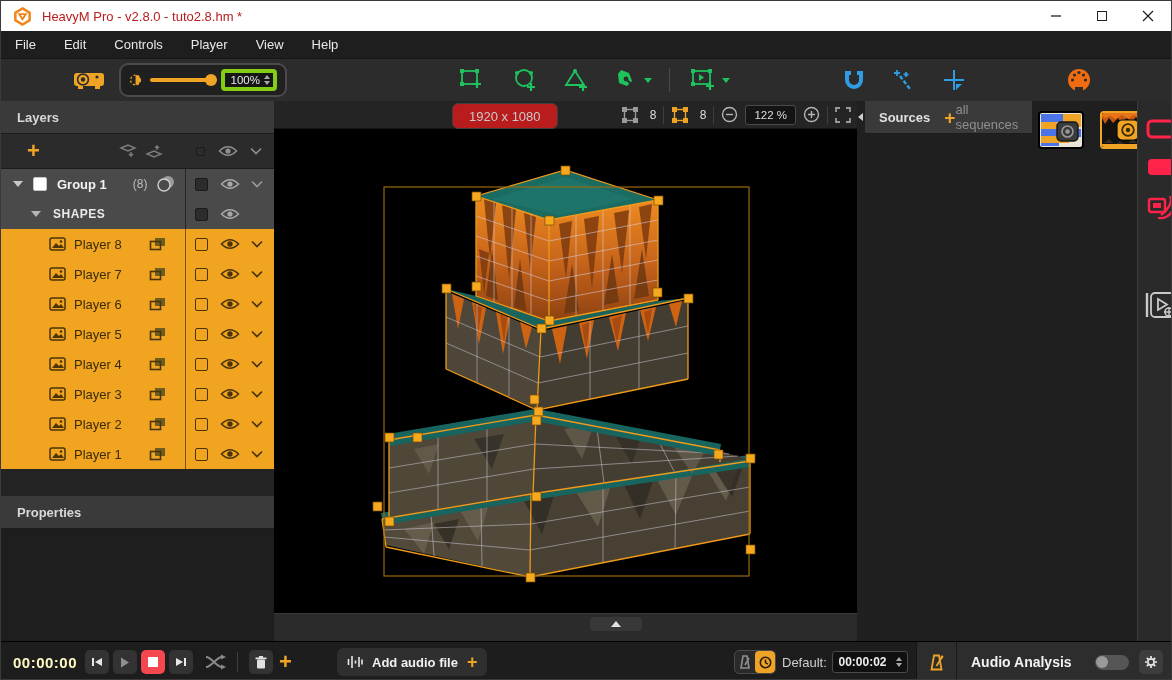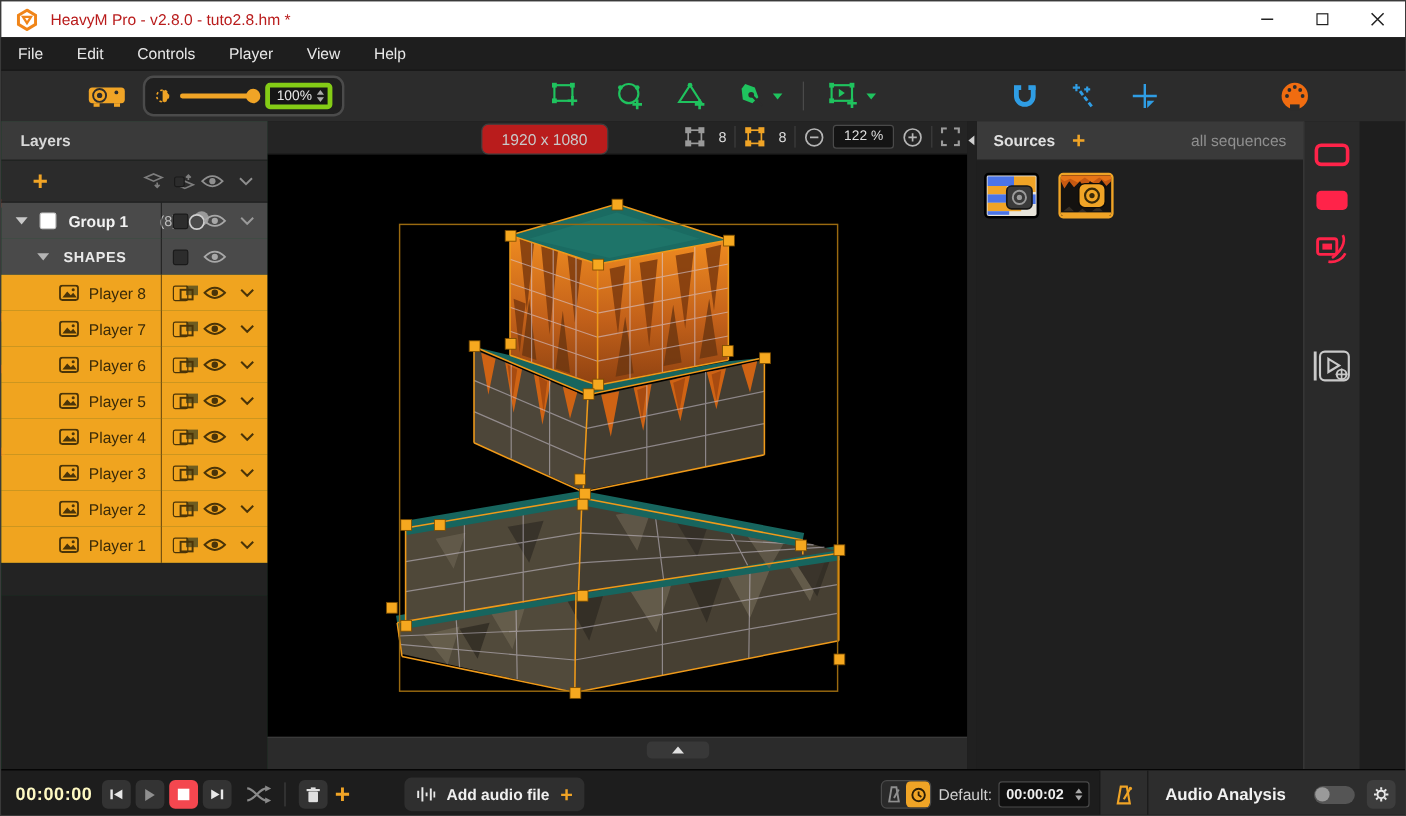--- a/index.html
+++ b/index.html
@@ -31,21 +31,21 @@
   .stepper .up{border-bottom:4px solid #aaa;}
   .stepper .dn{border-top:4px solid #aaa;}
   .tool-ic{position:absolute;top:0;height:42px;display:flex;align-items:center;justify-content:center;}
   .vdiv{position:absolute;top:9px;width:1px;height:24px;background:#4a4a4a;}
   .caret{width:0;height:0;border-left:4px solid transparent;border-right:4px solid transparent;border-top:5px solid #1fc35e;margin-left:5px;}
 
   
   .main{position:absolute;left:0;top:100px;width:100%;height:540px;display:flex;}
 
   
-  .left-panel{position:relative;width:222px;height:100%;background:#14532d;flex:0 0 auto;display:flex;flex-direction:column;}
+  .left-panel{position:relative;width:273px;height:100%;background:#a21caf;flex:0 0 auto;display:flex;flex-direction:column;}
   .panel-header{height:33px;background:#3a3a3a;display:flex;align-items:center;padding-left:16px;font-size:13px;font-weight:bold;color:#d8d8d8;border-bottom:1px solid #1c1c1c;}
   .layers-toolbar{height:35px;background:#2b2b2b;position:relative;border-bottom:1px solid #1c1c1c;}
   .lrow{position:relative;height:30px;display:flex;align-items:center;}
   .grey-row{background:#4a4a4a;}
   .orange-row{background:#f0a41f;}
   .rowcol{position:absolute;right:0;top:0;bottom:0;width:89px;border-left:1px solid rgba(0,0,0,.5);display:flex;align-items:center;}
   .cb{width:13px;height:13px;border-radius:2px;margin-left:9px;flex:0 0 auto;}
   .cb-dark{background:#2c2c2c;border:1px solid #1a1a1a;}
   .cb-white{background:#fff;border:1px solid #c9c9c9;}
   .cb-ghost{background:transparent;border:1.6px solid #4a3408;}
@@ -69,21 +69,21 @@
   .canvas{position:relative;flex:1;background:#000;}
   .bottom-strip{height:30px;background:#2b2b2b;border-top:1px solid #3a3a3a;position:relative;}
   .strip-tab{position:absolute;left:316px;top:3px;width:52px;height:14px;background:#383838;border-radius:4px;display:flex;align-items:center;justify-content:center;}
   .strip-tab i{width:0;height:0;border-left:5px solid transparent;border-right:5px solid transparent;border-bottom:6px solid #e0e0e0;}
 
   
   .collapse-col{width:8px;background:#202020;flex:0 0 auto;position:relative;}
   .collapse-col i{position:absolute;top:12px;left:1px;width:0;height:0;border-top:4px solid transparent;border-bottom:4px solid transparent;border-right:5px solid #cfcfcf;}
 
   
-  .sources-panel{width:272px;background:#1f1f1f;flex:0 0 auto;display:flex;flex-direction:column;}
+  .sources-panel{width:272px;background:#1f1f1f;flex:0 0 auto;display:flex;flex-direction:row;}
   .sources-header{height:33px;background:#3a3a3a;display:flex;align-items:center;padding:0 14px;border-bottom:1px solid #1c1c1c;}
   .sources-header .t{font-size:13px;font-weight:bold;color:#e0e0e0;}
   .sources-header .plus{color:#f0a426;font-size:19px;font-weight:bold;margin-left:14px;line-height:1;}
   .sources-header .filter{margin-left:auto;font-size:13px;color:#8f8f8f;}
   .thumbs{display:flex;gap:16px;padding:10px 0 0 6px;}
   .thumb{width:46px;height:38px;border-radius:4px;overflow:hidden;border:2px solid #000;}
 
   
   .right-strip{width:47px;background:#2a2a2a;border-left:1px solid #3a3a3a;flex:0 0 auto;position:relative;}
   .rs-ic{position:absolute;left:50%;transform:translateX(-50%);}
@@ -499,20 +499,23 @@
                 <circle cx="10" cy="6" r="2.7" fill="#4a3408"></circle>
       </svg>
       <svg style="margin-left:11px;" width="12" height="8" viewBox="0 0 12 8">
         <path d="M1 1.5l5 5 5-5" fill="none" stroke="#4a3408" stroke-width="1.7"></path>
       </svg>
     </div>
   </div>
 </div>
 
       <div class="spacer-dark"></div>
+      <div class="panel-header">
+        <span>Properties</span>
+      </div>
       <div class="props-rest"></div>
     </div>
 
     <div class="center">
       <div class="canvas-bar">
         <div class="res-label">
           <span>1920 x 1080</span>
         </div>
         <div class="bar-right">
           <svg width="18" height="18" viewBox="0 0 18 18">

